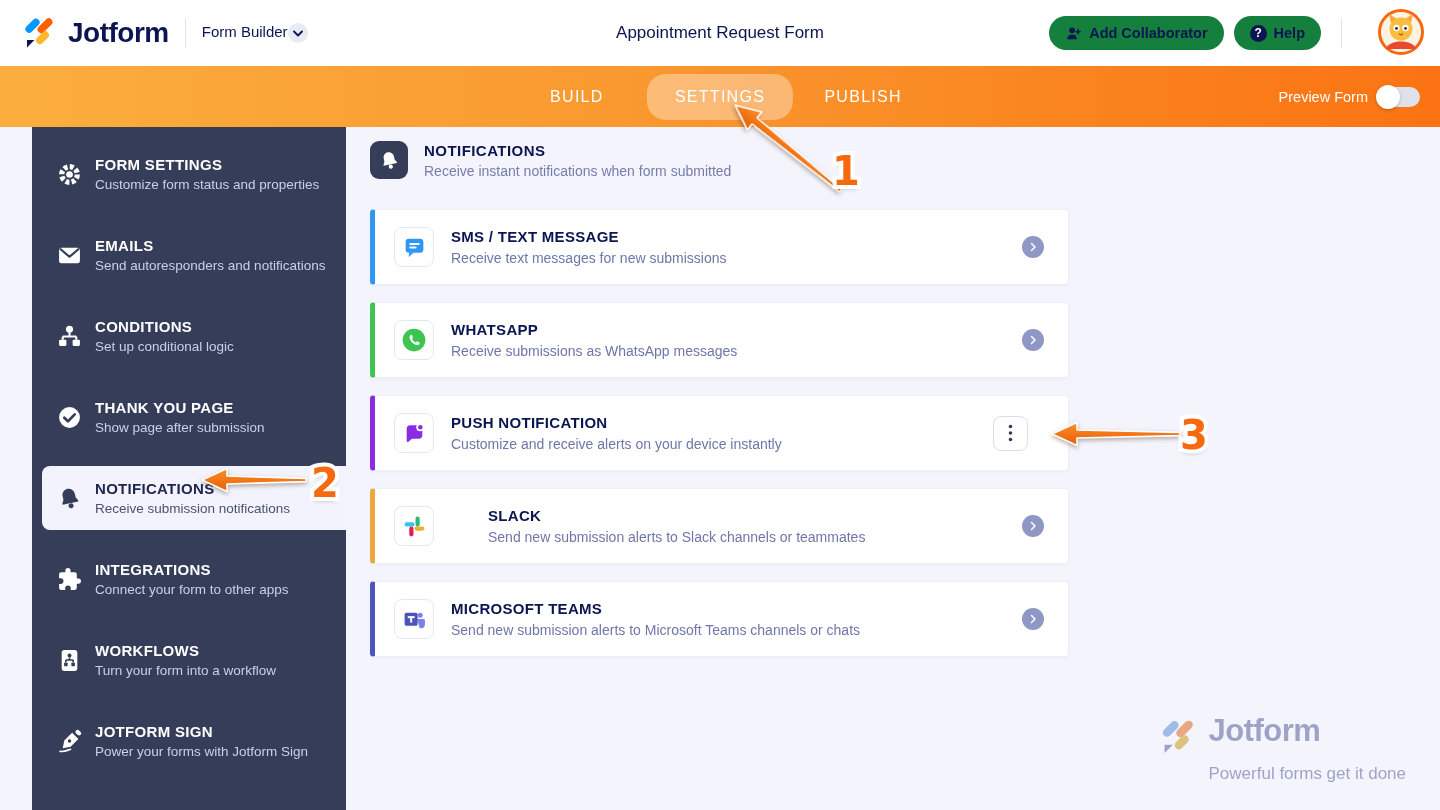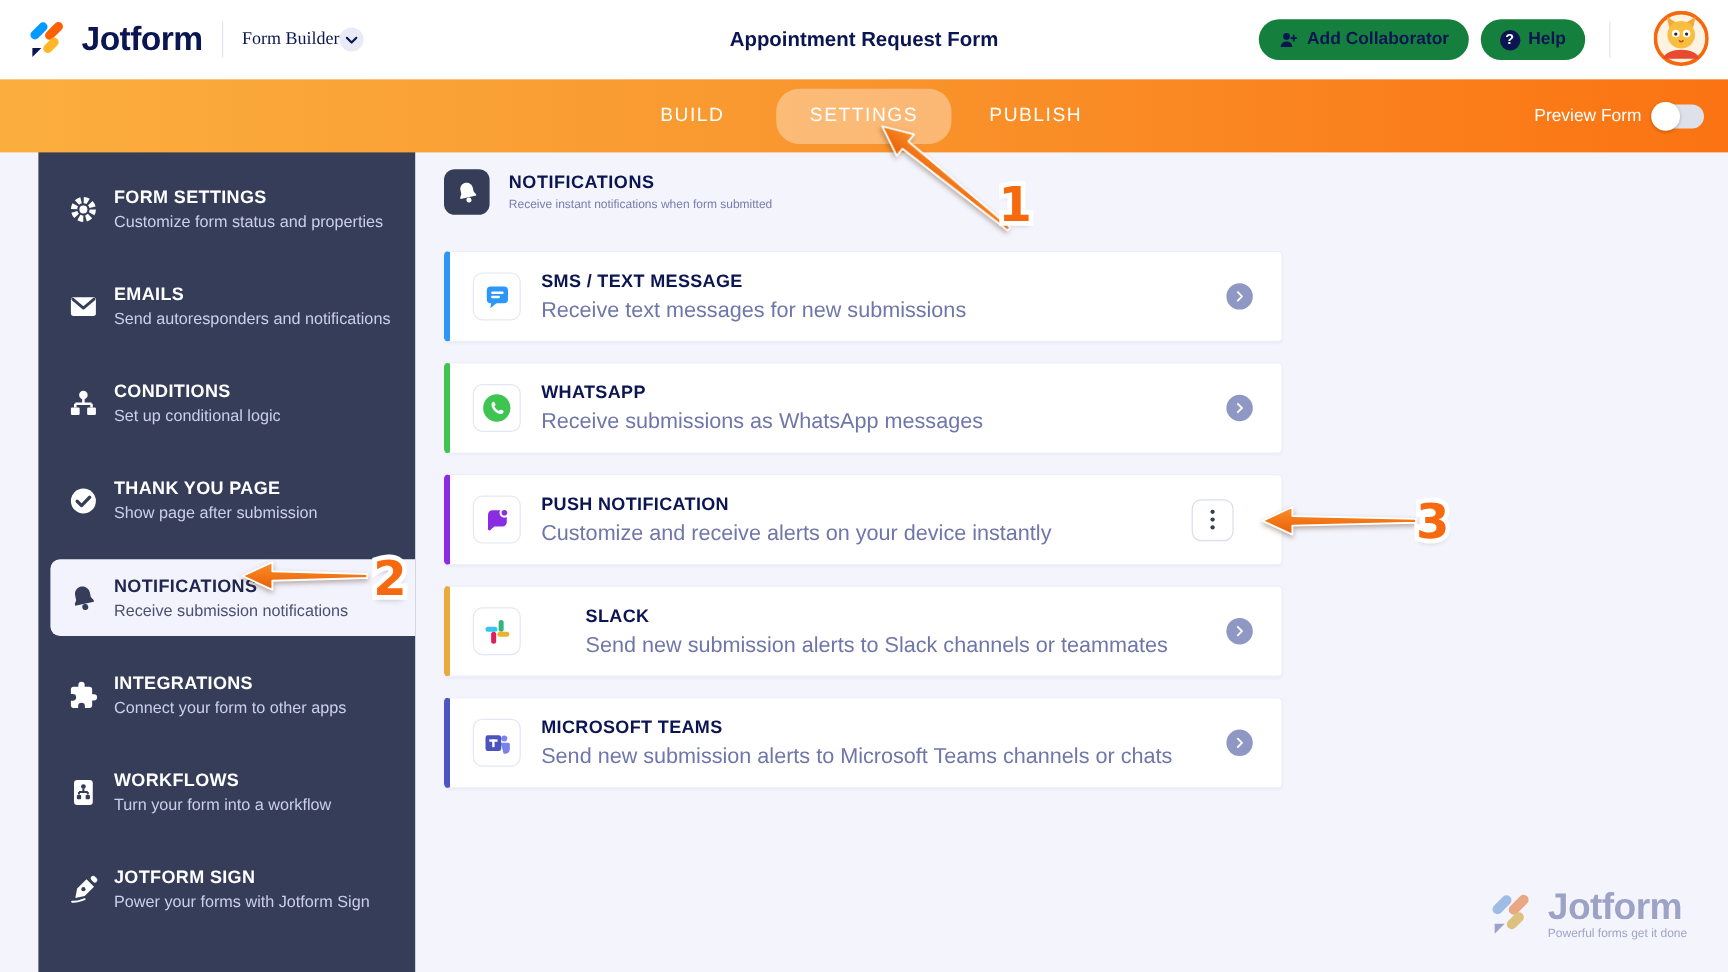--- a/index.html
+++ b/index.html
@@ -4,24 +4,24 @@
 <style>
   * { margin:0; padding:0; box-sizing:border-box; }
   html,body { width:1440px; height:810px; overflow:hidden; }
   body { font-family:"Liberation Sans", sans-serif; position:relative; background:#F4F4FD; }
 
   
   .header { position:absolute; left:0; top:0; width:1440px; height:66px; background:#fff; display:flex; align-items:center; z-index:10; }
   .logo-wrap { display:flex; align-items:center; gap:10px; padding-left:22px; }
   .logo-text { font-size:28px; font-weight:800; color:#0A1551; letter-spacing:-0.5px; }
   .hdr-divider { width:1px; height:30px; background:#E3E5F0; margin:0 16px; }
-  .product-switch { display:flex; align-items:center; gap:0; cursor:pointer;font-family:Liberation Serif, serif; }
+  .product-switch { display:flex; gap:0; cursor:pointer; }
   .product-label { font-size:15px; color:#0A1551; font-weight:500; }
   .chev-circle { width:20px; height:20px; border-radius:50%; background:#E8EAF6; display:flex; align-items:center; justify-content:center; }
-  .form-title { position:absolute; left:50%; transform:translateX(-50%); font-size:17px; font-weight:700; color:#0A1551; }
+  .form-title { position:absolute; left:50%; transform:translateX(-50%); font-size:17px; font-weight:400; color:#0A1551; }
   .hdr-right { margin-left:auto; display:flex; align-items:center; padding-right:16px; }
   .pill-btn { display:flex; align-items:center; gap:7px; background:#15803d; border:none; border-radius:17px; height:34px; padding:0 16px; font-family:inherit; font-size:14.5px; font-weight:600; color:#0A1551; cursor:pointer; }
   .pill-btn + .pill-btn { margin-left:10px; }
   .help-q { width:17px; height:17px; border-radius:50%; background:#0A1551; color:#fff; font-size:12px; font-weight:700; display:flex; align-items:center; justify-content:center; }
   .avatar-btn { margin-left:20px; border:none; background:none; cursor:pointer; }
 
   
   .navbar { position:absolute; left:0; top:66px; width:1440px; height:61px; background:linear-gradient(90deg,#FBAE3E 0%,#F9982F 45%,#FB7312 100%); display:flex; align-items:center; z-index:9; }
   .tabs { position:absolute; left:50%; transform:translateX(-50%); height:46px; display:flex; }
   .tab { height:46px; min-width:140px; padding:0 28px; display:flex; align-items:center; justify-content:center; color:#fff; font-size:16px; font-weight:500; letter-spacing:0.08em; cursor:pointer; }
@@ -41,37 +41,37 @@
   .side-item.active { background:#F3F3FD; margin-left:10px; padding-left:14px; border-radius:8px 0 0 8px; }
   .side-item.active .side-icon { color:#353D59; }
   .side-item.active .side-title { color:#20264F; }
   .side-item.active .side-sub { color:#4A5170; }
 
   
   .main { position:absolute; left:314px; top:112px; width:1126px; height:698px; background:#F4F4FD; }
   .section-head { position:absolute; left:56px; top:29px; display:flex; align-items:center; gap:16px; }
   .section-icon-box { width:38px; height:38px; border-radius:9px; background:#353D59; display:flex; align-items:center; justify-content:center; }
   .section-title { font-size:15px; font-weight:800; color:#0A1551; letter-spacing:0.03em; }
-  .section-sub { font-size:10px; color:#767CAD; margin-top:4px; }
+  .section-sub { font-size:14px; color:#767CAD; margin-top:4px; }
 
   .cards { position:absolute; left:56px; top:97px; width:699px; }
   .card { position:relative; height:76px; margin-bottom:17px; background:#fff; border-radius:4px; border:1px solid #ECEEF8; border-left:5px solid #999; display:flex; align-items:center; cursor:pointer; box-shadow:0 1px 2px rgba(40,50,110,0.04); }
   .card-icon-box { width:40px; height:40px; margin-left:19px; border-radius:8px; background:#fff; border:1px solid #E4E7F5; display:flex; align-items:center; justify-content:center; flex:0 0 40px; }
   .card-text { margin-left:17px; }
   .card-title { font-size:15px; font-weight:800; color:#0A1551; letter-spacing:0.02em; }
-  .card-sub { font-size:18px; color:#6F76A9; margin-top:5px; }
+  .card-sub { font-size:14px; color:#6F76A9; margin-top:5px; }
   .card-action { margin-left:auto; margin-right:24px; }
   .chev-btn { width:22px; height:22px; border-radius:50%; background:#8F97C5; border:none; display:flex; align-items:center; justify-content:center; cursor:pointer; }
   .kebab-btn { width:35px; height:35px; border-radius:8px; background:#fff; border:1px solid #D9DDF1; display:flex; align-items:center; justify-content:center; cursor:pointer; margin-right:16px; }
 
   
   .watermark { position:absolute; right:34px; bottom:26px; display:flex; align-items:flex-start; gap:10px; opacity:0.85; }
   .wm-text { display:flex; flex-direction:column; }
   .wm-brand { font-size:31px; font-weight:800; color:#8E96BE; letter-spacing:-0.5px; line-height:1; text-shadow:0 1px 1px rgba(255,255,255,0.8); }
-  .wm-tagline { font-size:10px; color:#8E96BE; margin-top:2px; }
+  .wm-tagline { font-size:17px; color:#8E96BE; margin-top:18px; }
 
   
   .anno { position:absolute; z-index:100; pointer-events:none; }
   .arrow-svg { filter:drop-shadow(0 2px 2px rgba(60,30,0,0.35)); overflow:visible; }
   .anno-num { position:absolute; z-index:101; font-size:40px; font-weight:800; font-family:"DejaVu Sans", sans-serif; pointer-events:none; }
   .anno-num .stroke { position:absolute; left:0; top:0; -webkit-text-stroke:8px #fff; text-shadow:0 3px 5px rgba(0,0,0,0.3); }
   .anno-num .fill { position:relative; color:#F7690E; }
 </style>
 </head>
 <body>

